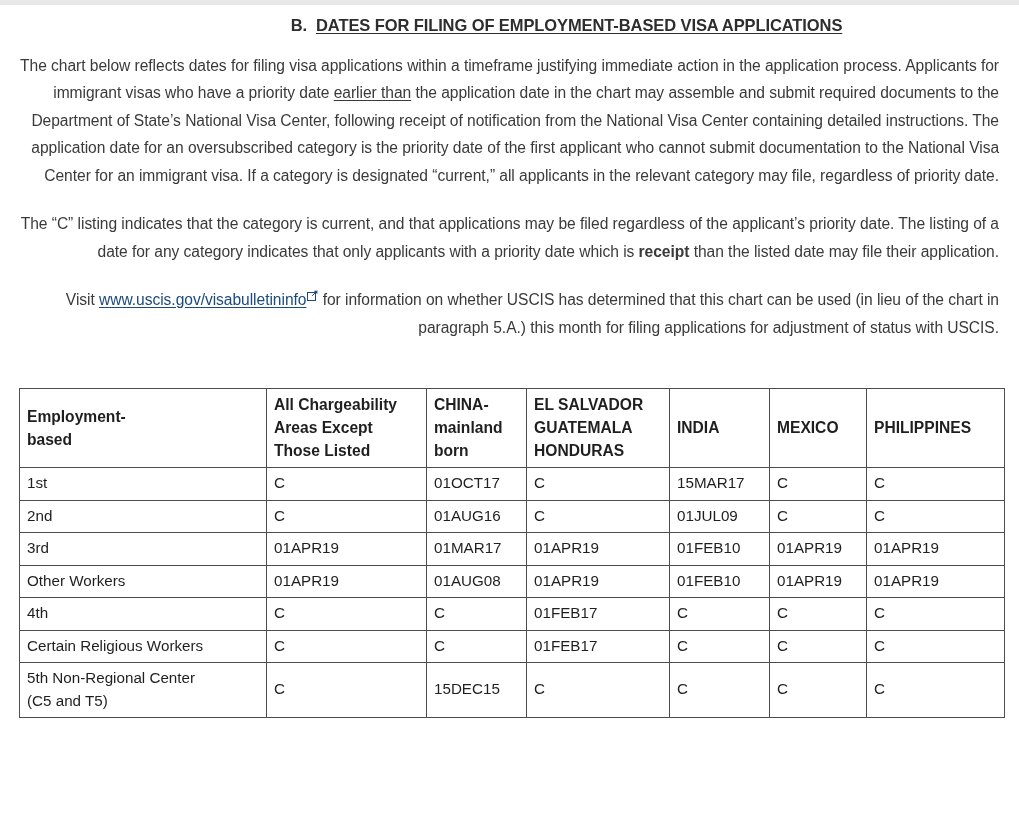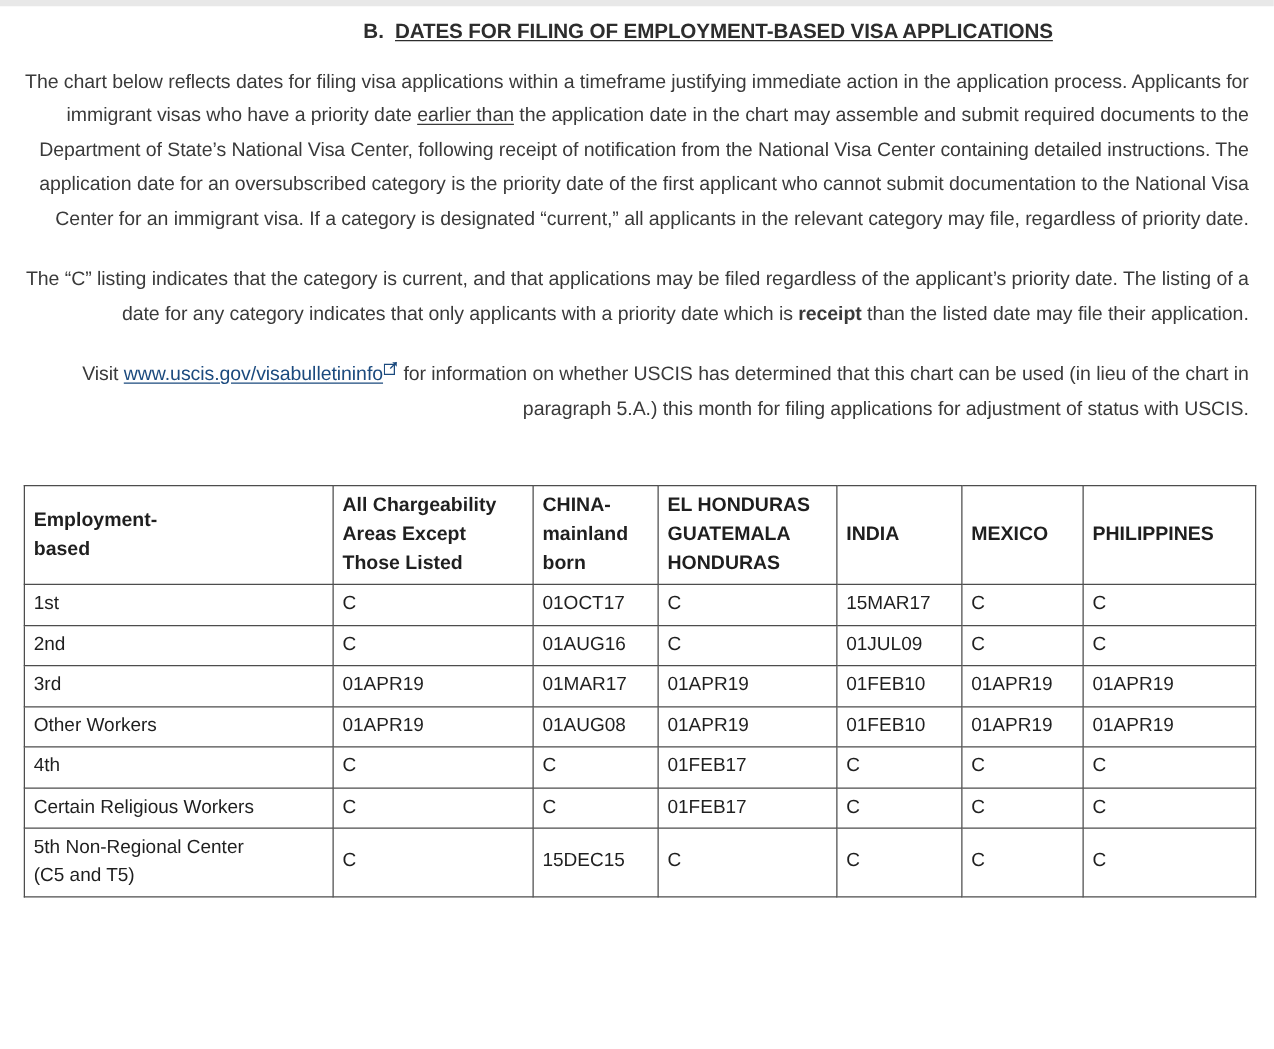--- a/index.html
+++ b/index.html
@@ -140,21 +140,21 @@
         <col class="c3">
         <col class="c4">
         <col class="c5">
         <col class="c6">
     </colgroup>
     <thead>
       <tr>
           <th class="cat-head"><span>Employment-</span><br><span>based</span></th>
           <th><span>All Chargeability</span><br><span>Areas Except</span><br><span>Those Listed</span></th>
           <th><span>CHINA-</span><br><span>mainland</span><br><span>born</span></th>
-          <th><span>EL HONDURAS</span><br><span>GUATEMALA</span><br><span>HONDURAS</span></th>
+          <th><span>EL SALVADOR</span><br><span>GUATEMALA</span><br><span>HONDURAS</span></th>
           <th><span>INDIA</span></th>
           <th><span>MEXICO</span></th>
           <th><span>PHILIPPINES</span></th>
         </tr>
     </thead>
     <tbody>
         <tr>
           <td class="cat-cell"><span>1st</span></td>
           <td>C</td>
           <td>01OCT17</td>

